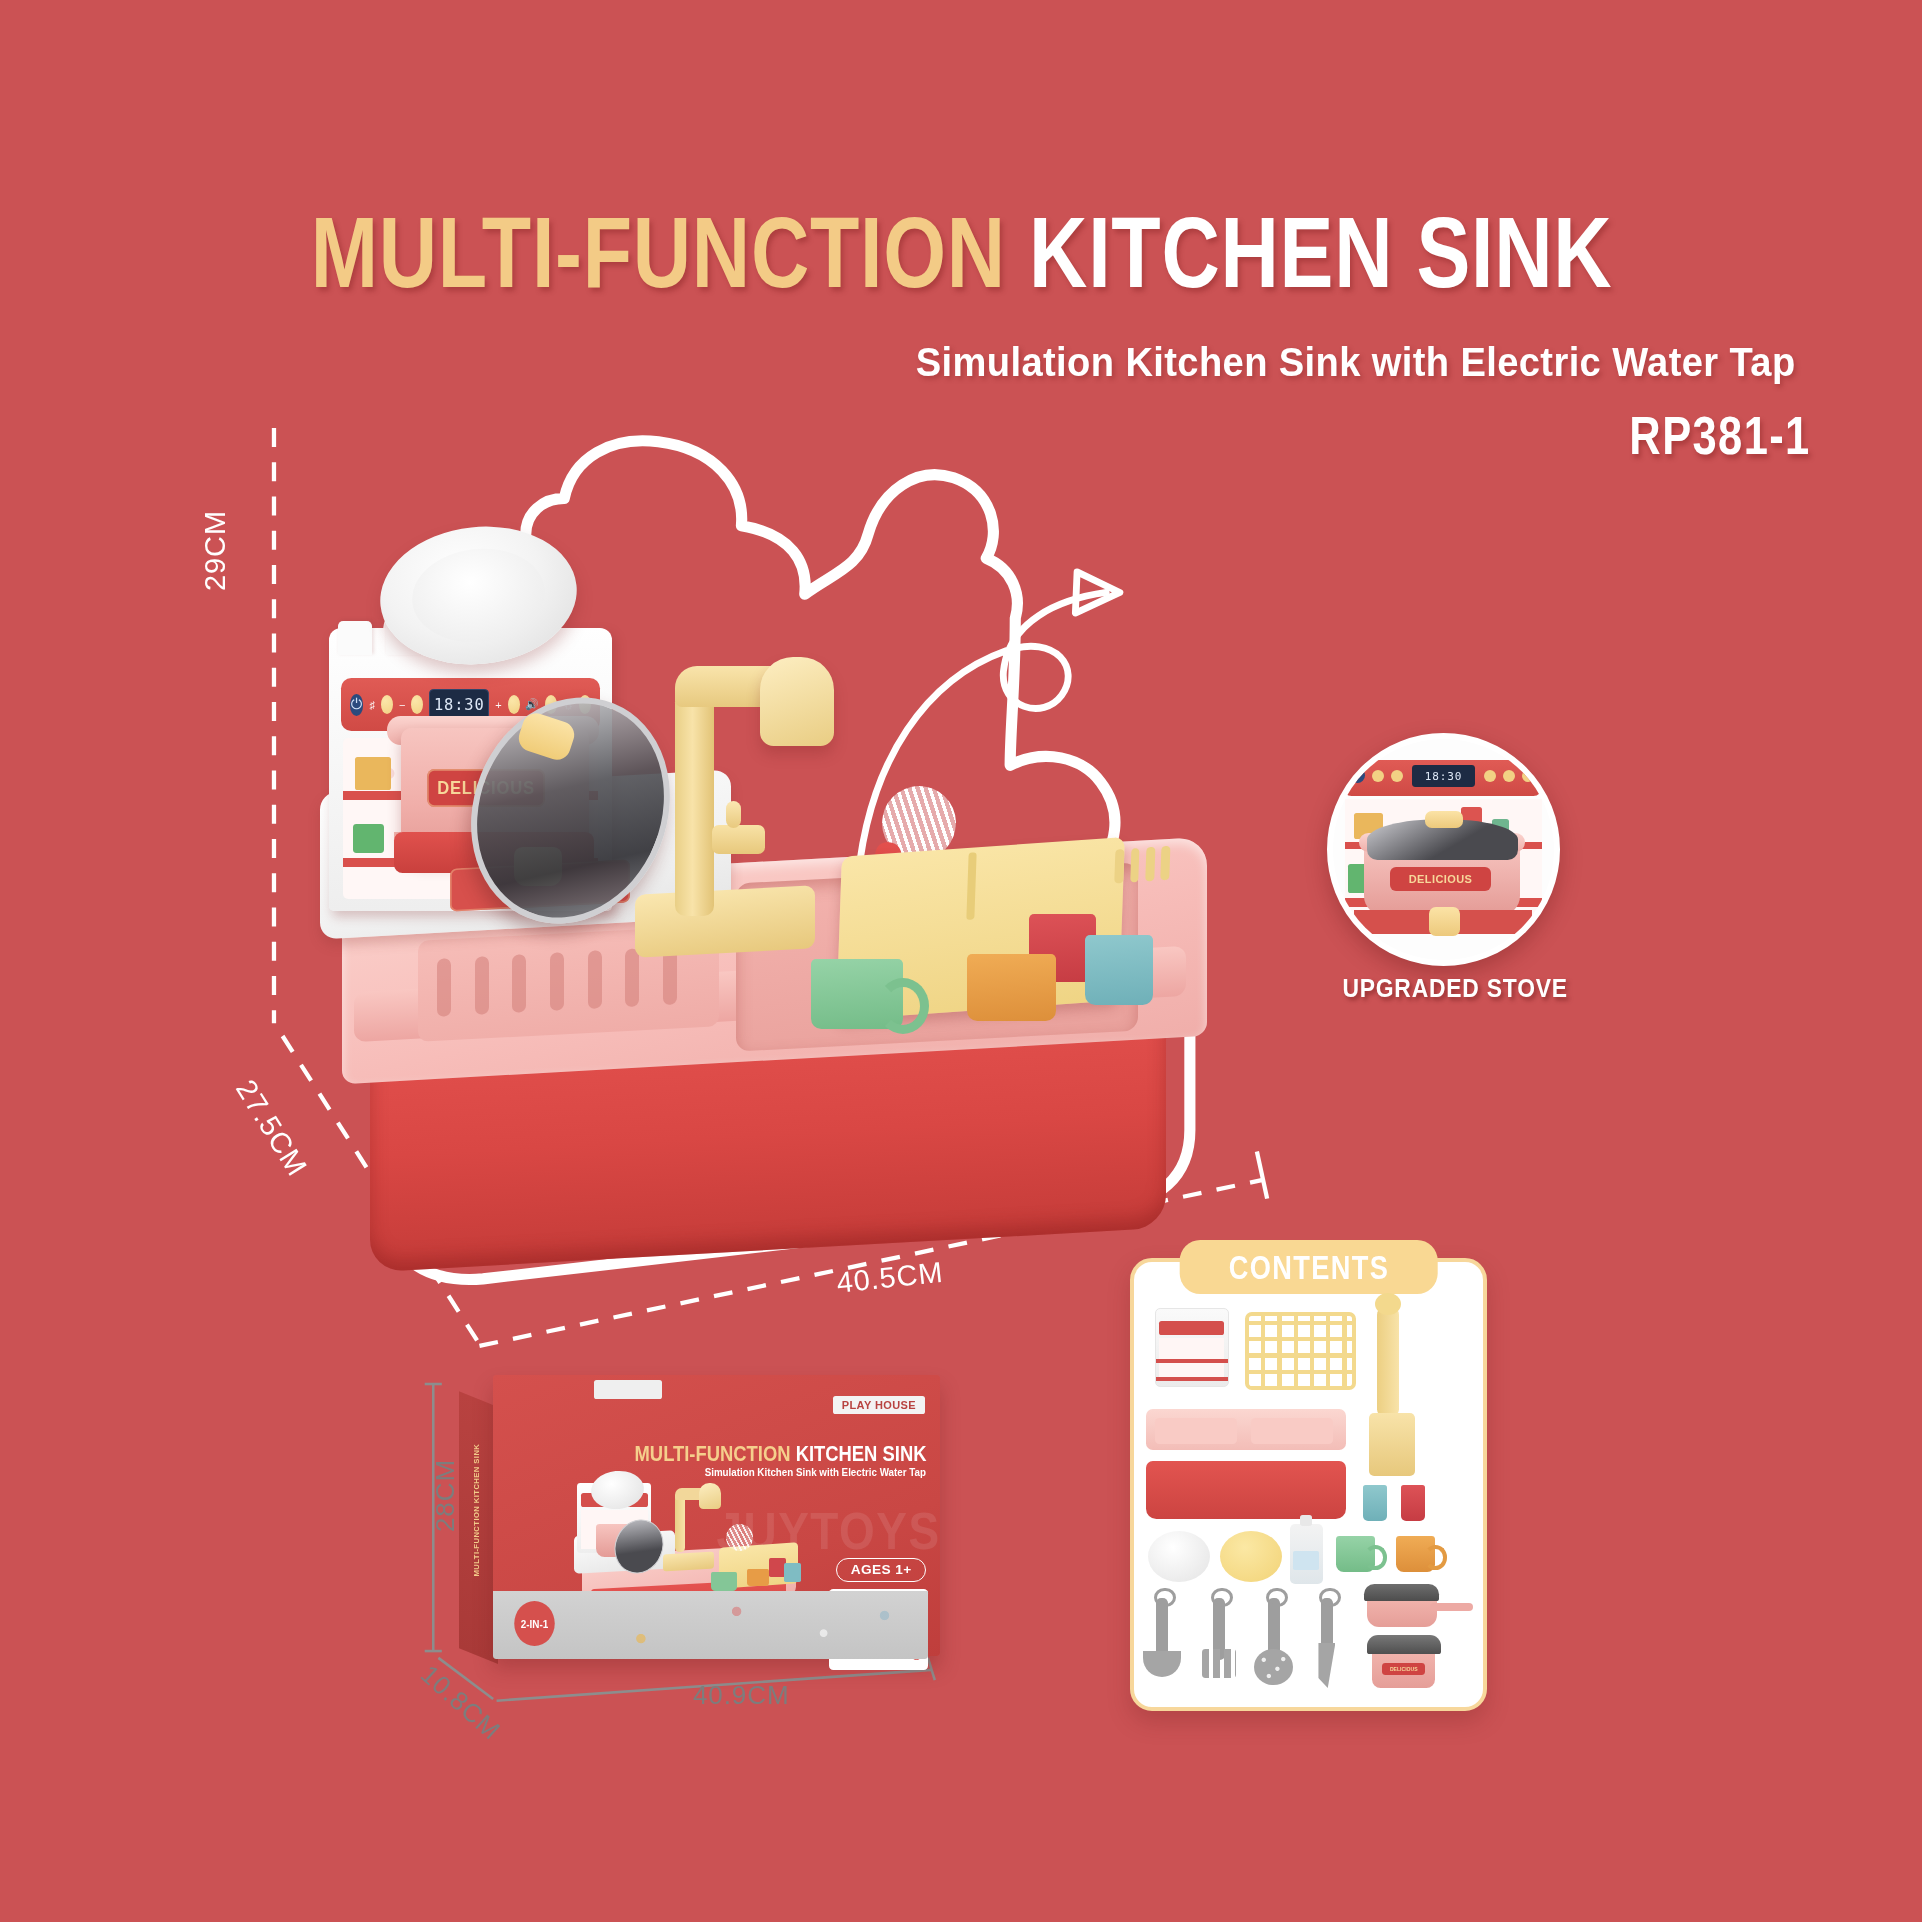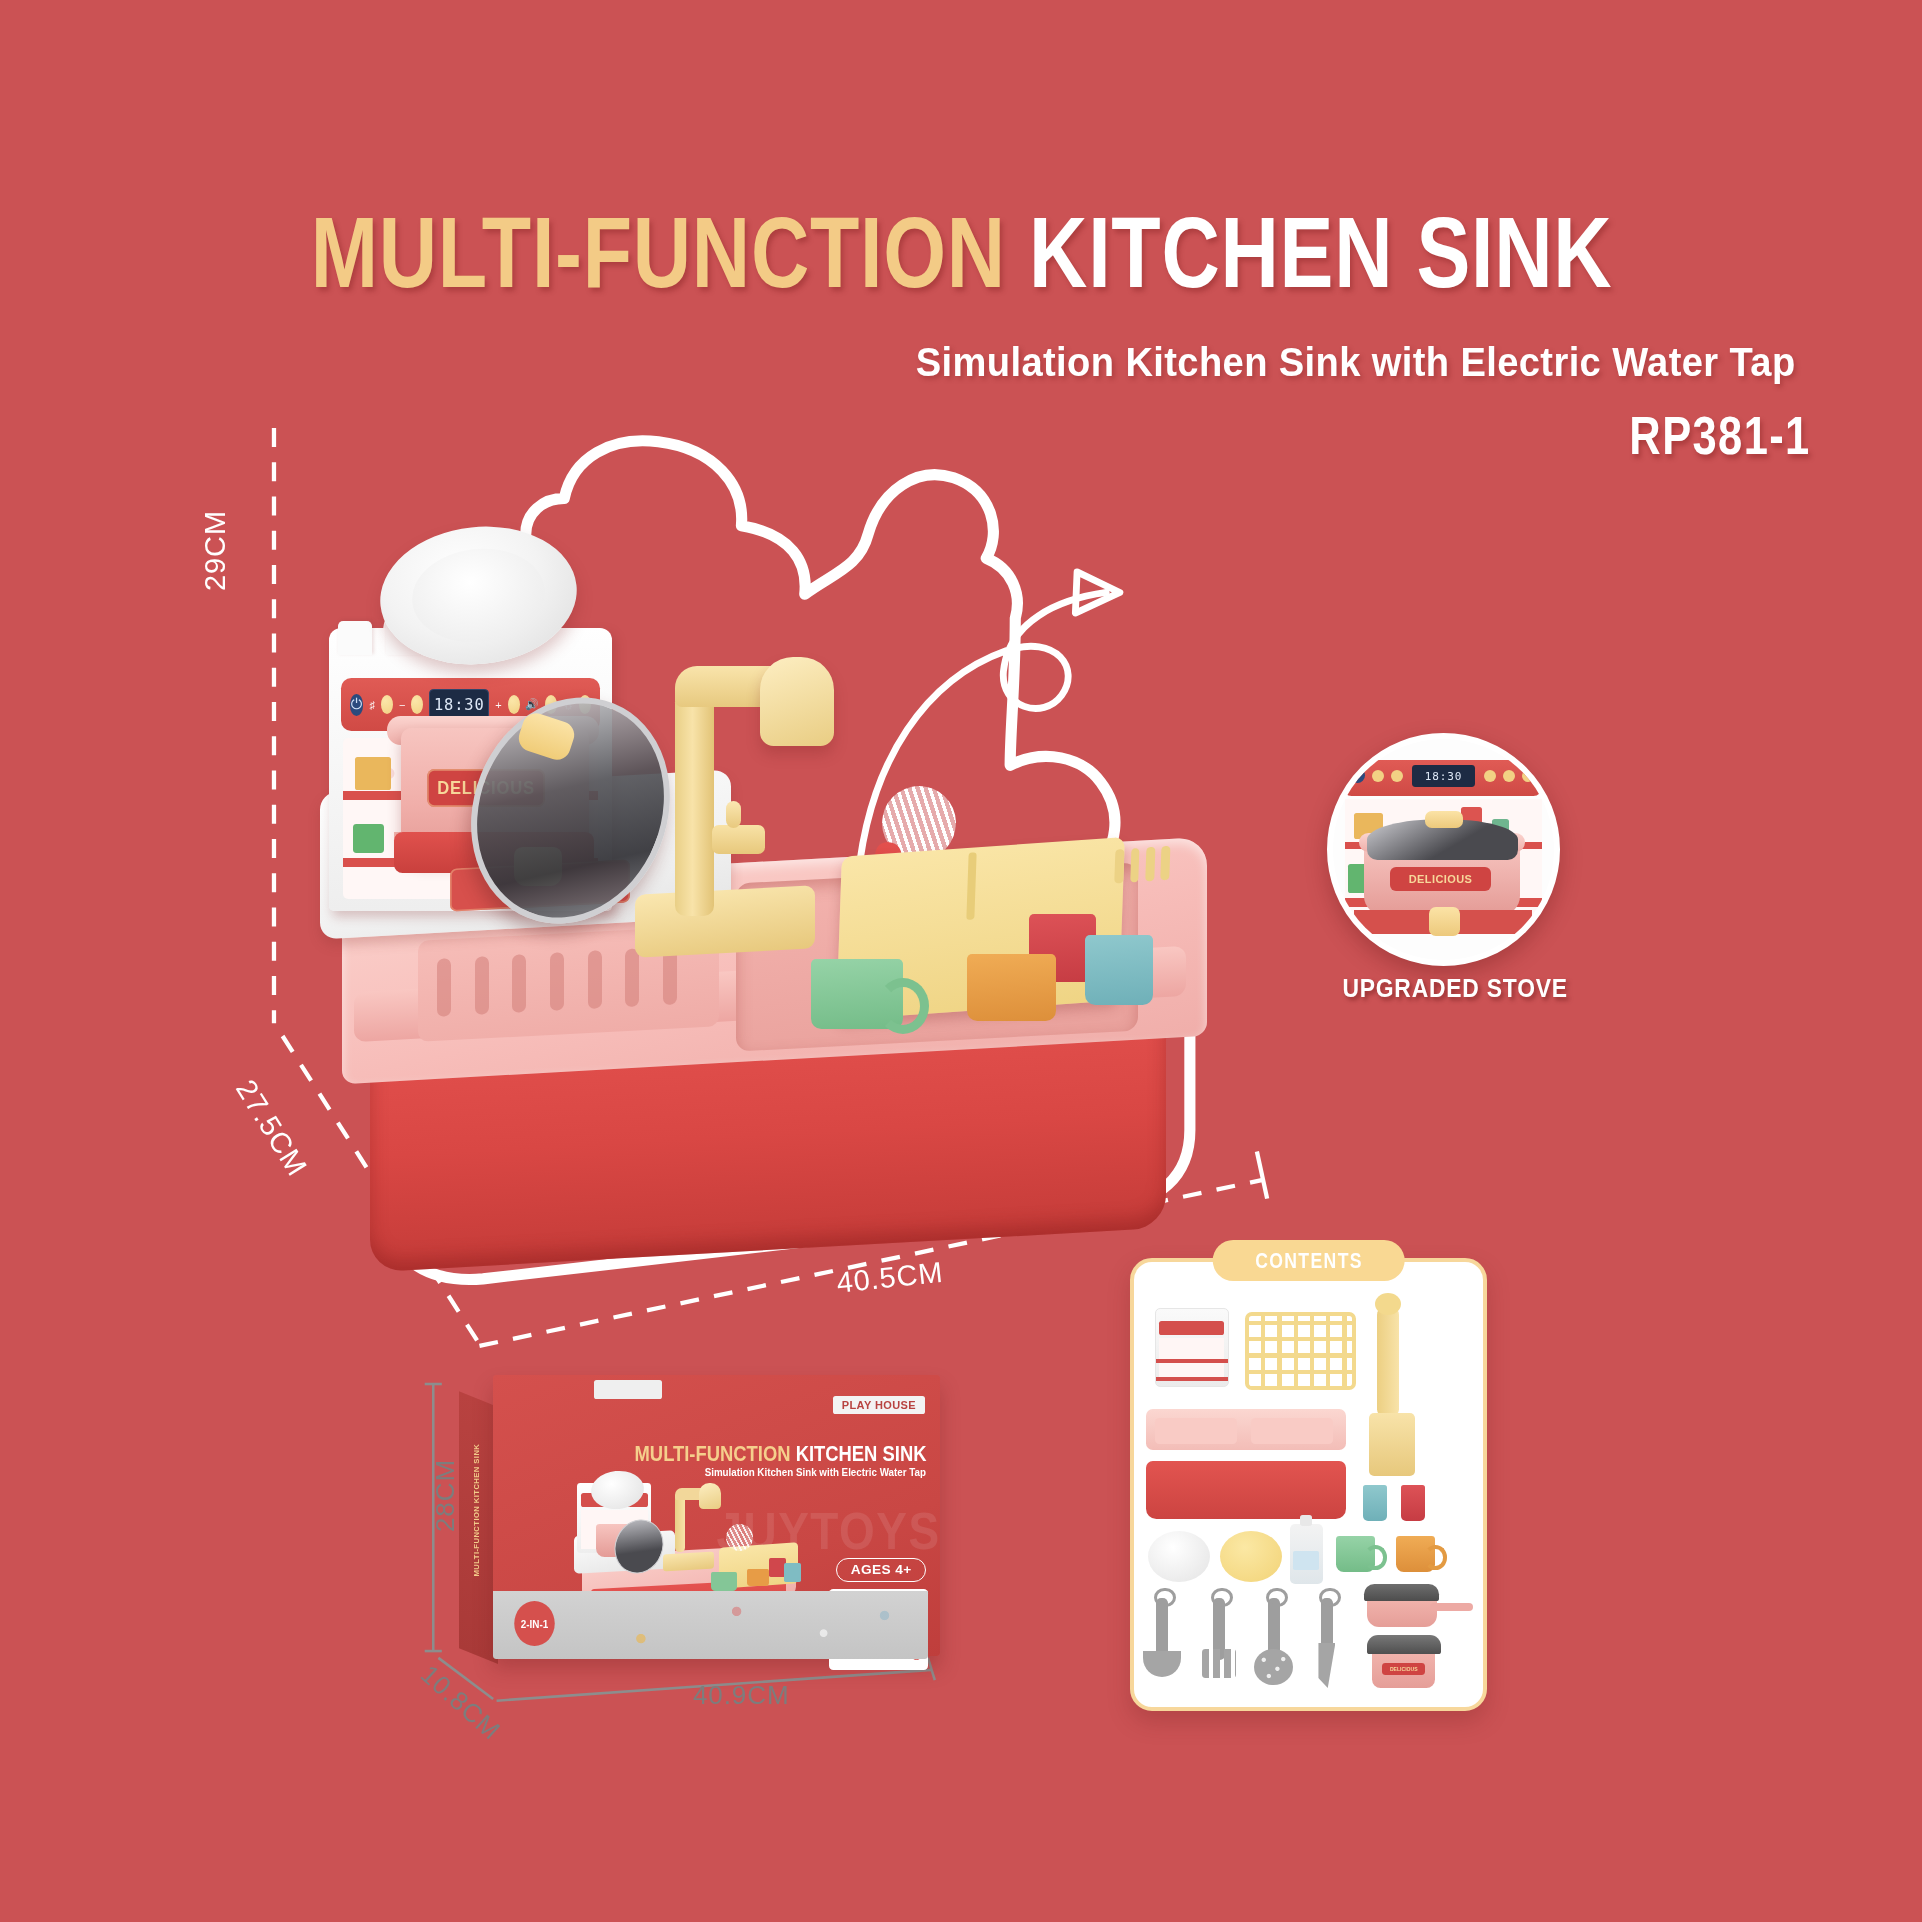--- a/index.html
+++ b/index.html
@@ -414,21 +414,21 @@
 
   
   .contents{
     position:absolute;left:1130px;top:1258px;width:349px;height:445px;
     background:#ffffff;border:4.3px solid #f7d79b;border-radius:22px;
     box-shadow:0 10.3px 22px rgba(110,30,30,.25);
   }
   .contents-badge{
     position:absolute;left:50%;top:-22px;transform:translateX(-50%);
     background:#f9d893;border-radius:20.5px;padding:7.7px 29px;
-    color:#ffffff;font-size:22px;font-weight:bold;letter-spacing:1.7px;
+    color:#ffffff;font-size:34px;font-weight:bold;letter-spacing:1.7px;
     white-space:nowrap;
   }
   .contents-badge span{display:block;transform:scaleX(.8);}
   .citem{position:absolute;}
 
   
   .ci-stove{
     left:20.5px;top:46px;width:72px;height:77px;
     background:linear-gradient(180deg,#fafafa,#ebebeb);
     border-radius:5.1px;border:1.7px solid #e6e6e6;overflow:hidden;
@@ -761,21 +761,21 @@
         <div style="position:absolute;left:132px;top:12px;width:22px;height:26px;background:linear-gradient(160deg,#fdeec2,#e9cd83);border-radius:10.3px 10.3px 4.3px 4.3px;"></div>
         <div style="position:absolute;left:96px;top:82px;width:51px;height:17px;background:linear-gradient(175deg,#fae7b0,#e7c87c);border-radius:3.4px;transform:skewY(-3deg);"></div>
         <div style="position:absolute;left:152px;top:74px;width:79px;height:41px;background:linear-gradient(175deg,#fae6a8,#efd484);border-radius:4.3px;transform:skewY(-4deg);"></div>
         <div style="position:absolute;left:144px;top:101px;width:26px;height:19px;background:#84c697;border-radius:1.7px 1.7px 4.3px 4.3px;"></div>
         <div style="position:absolute;left:180px;top:98px;width:22px;height:17px;background:#e79c46;border-radius:1.7px 1.7px 3.4px 3.4px;"></div>
         <div style="position:absolute;left:202px;top:87px;width:17px;height:19px;background:#d0474c;border-radius:1.7px;"></div>
         <div style="position:absolute;left:217px;top:92px;width:17px;height:19px;background:#7fbcc3;border-radius:1.7px;"></div>
         <div style="position:absolute;left:159px;top:53px;width:27px;height:27px;border-radius:50%;background:repeating-linear-gradient(62deg,rgba(255,255,255,.9) 0 1.7px,rgba(255,255,255,.3) 1.7px 4.3px);"></div>
       </div>
 
-      <div class="pkg-ages">AGES 4+</div>
+      <div class="pkg-ages">AGES 1+</div>
 
       <div class="pkg-feat">
         <div class="row">
             <span>ELECTRIC WATER TAP</span>
             <i></i>
           </div>
         <div class="row">
             <span>VISUAL TRAINING</span>
             <i></i>
           </div>

